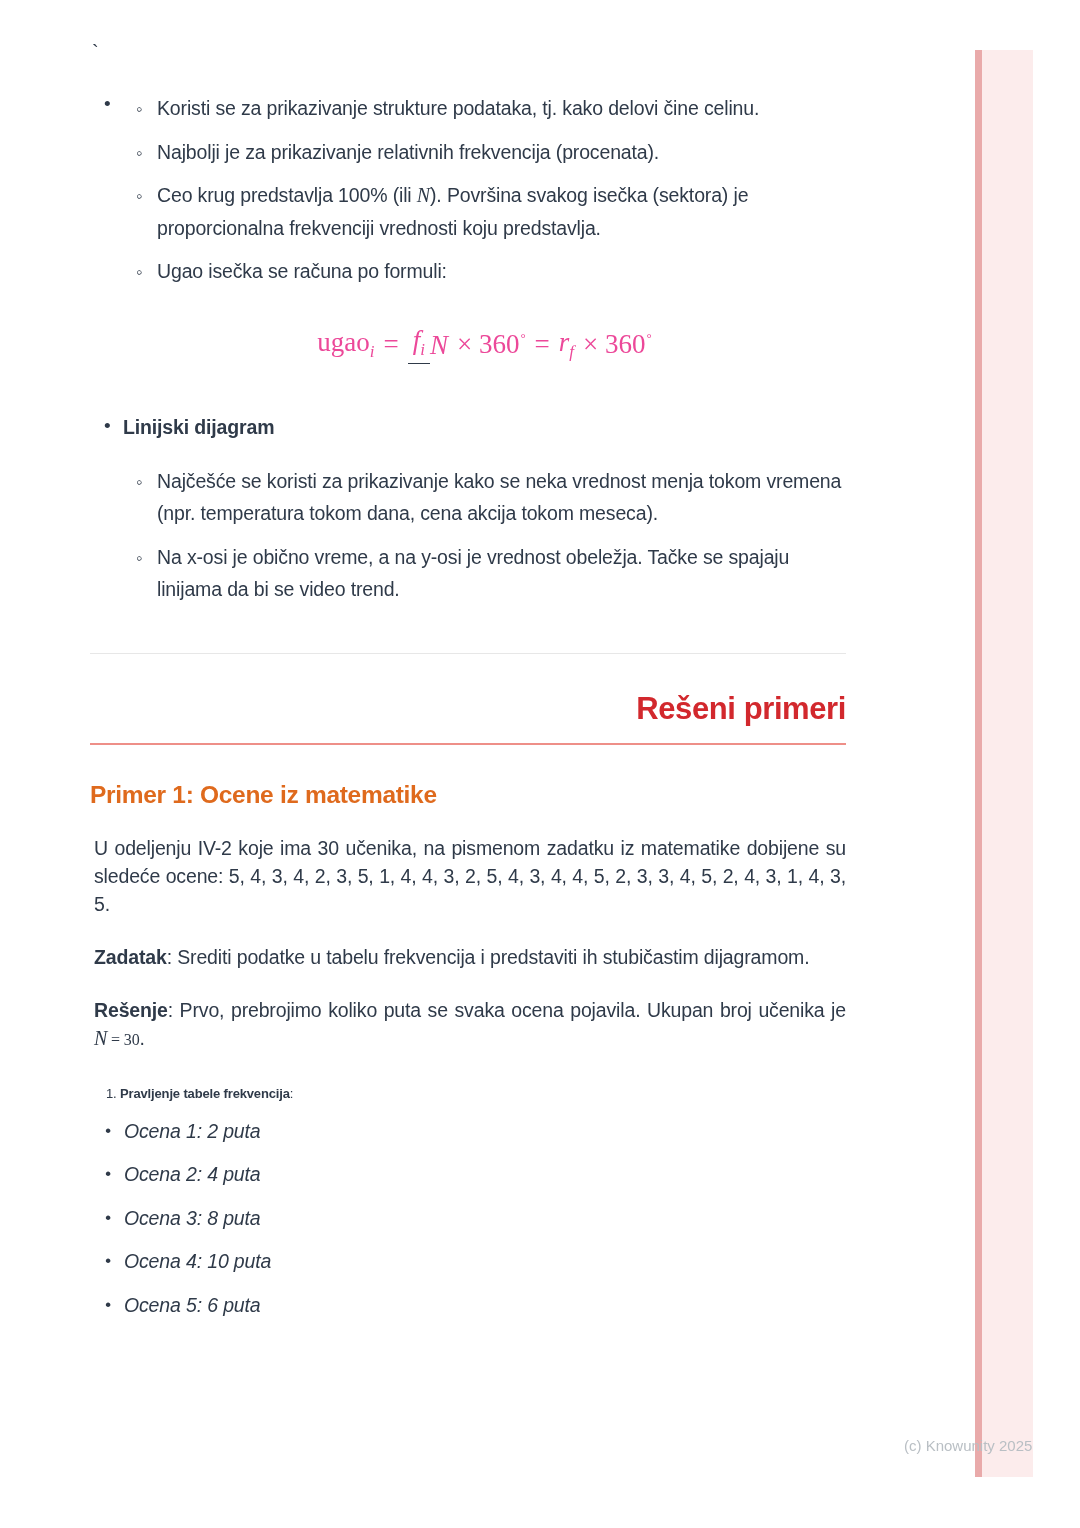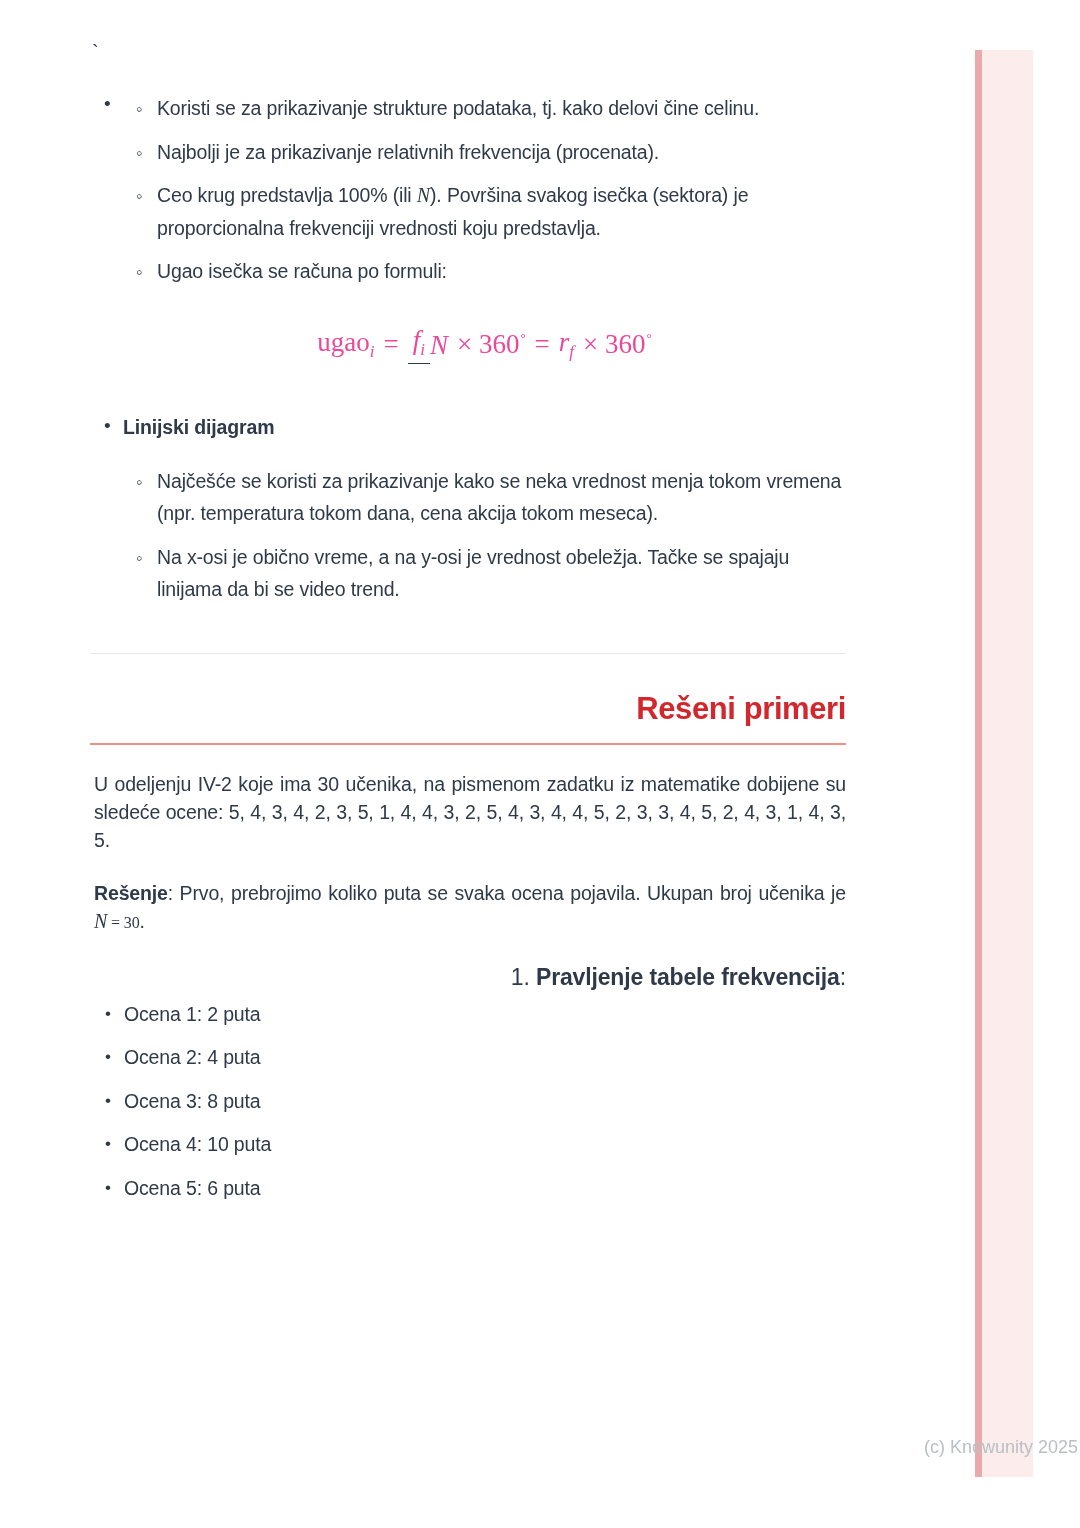--- a/index.html
+++ b/index.html
@@ -50,32 +50,32 @@
   h1.red-heading {
     color: #d2282d; font-size: 31px; font-weight: bold; letter-spacing: -0.4px;
     margin: 37px 0 0 0; padding-bottom: 16px; border-bottom: 2.5px solid #ee8f88; text-align: right;
   }
   h2.orange-heading { color: #df6a1d; font-size: 24.5px; font-weight: bold; letter-spacing: -0.3px; margin: 36px 0 0 0; }
 
   p.body-p { font-size: 19.5px; line-height: 28px; margin: 25px 0 0 4px; text-align: justify; }
   p.body-p strong { font-weight: bold; }
 
   
-  .freq-line { margin: 27px 0 0 16px; font-size: 23px; line-height: 26px; text-align: right; }
+  .freq-line { margin: 27px 0 0 16px; font-size: 13px; line-height: 26px; }
   .freq-line strong { font-weight: bold; }
-  ul.l3 { list-style: none; margin: 8px 0 0 0; padding: 0; }
+  ul.l3 { list-style: none; margin: 8px 0 0 0; padding: 0; font-style: italic; }
   ul.l3 > li { position: relative; padding-left: 34px; margin-bottom: 11px; font-size: 19.5px; line-height: 32.5px; }
   ul.l3 > li::before { content: "•"; position: absolute; left: 15px; top: 0; font-size: 17px; color: #2f3a49; }
 
   
   .sidebar { position: absolute; left: 975px; top: 50px; width: 58px; height: 1427px; display: flex; z-index: 1; }
   .sidebar-strip { width: 7px; height: 100%; background: #e9aaaa; }
   .sidebar-panel { width: 51px; height: 100%; background: #fcecec; }
 
-  .watermark { position: absolute; left: 924px; top: 1437px; font-size: 18px; color: #b9bfc4; z-index: 2; letter-spacing: 0; }
+  .watermark { position: absolute; left: 904px; top: 1437px; font-size: 15px; color: #b9bfc4; z-index: 2; letter-spacing: 0; }
 </style>
 </head>
 <body>
 
 <div class="content">
 
   <div class="backtick">`</div>
 
   <ul class="l1">
     <li>
@@ -106,23 +106,25 @@
         <li><span>Najčešće se koristi za prikazivanje kako se neka vrednost menja tokom vremena (npr. temperatura tokom dana, cena akcija tokom meseca).</span></li>
         <li><span>Na x-osi je obično vreme, a na y-osi je vrednost obeležja. Tačke se spajaju linijama da bi se video trend.</span></li>
       </ul>
     </li>
   </ul>
 
   <hr class="divider">
 
   <h1 class="red-heading">Rešeni primeri</h1>
 
+  <h2 class="orange-heading">Primer 1: Ocene iz matematike</h2>
 
   <p class="body-p">U odeljenju IV-2 koje ima 30 učenika, na pismenom zadatku iz matematike dobijene su sledeće ocene: 5, 4, 3, 4, 2, 3, 5, 1, 4, 4, 3, 2, 5, 4, 3, 4, 4, 5, 2, 3, 3, 4, 5, 2, 4, 3, 1, 4, 3, 5.</p>
 
+  <p class="body-p"><strong>Zadatak</strong><span>: Srediti podatke u tabelu frekvencija i predstaviti ih stubičastim dijagramom.</span></p>
 
   <p class="body-p"><strong>Rešenje</strong><span>: Prvo, prebrojimo koliko puta se svaka ocena pojavila. Ukupan broj učenika je </span><span class="mathvar">N</span><span class="mathroman"> = 30</span><span>.</span></p>
 
   <div class="freq-line">
     <span>1.</span>
     <strong>Pravljenje tabele frekvencija</strong><span>:</span>
   </div>
 
   <ul class="l3">
     <li><span>Ocena 1: 2 puta</span></li>

